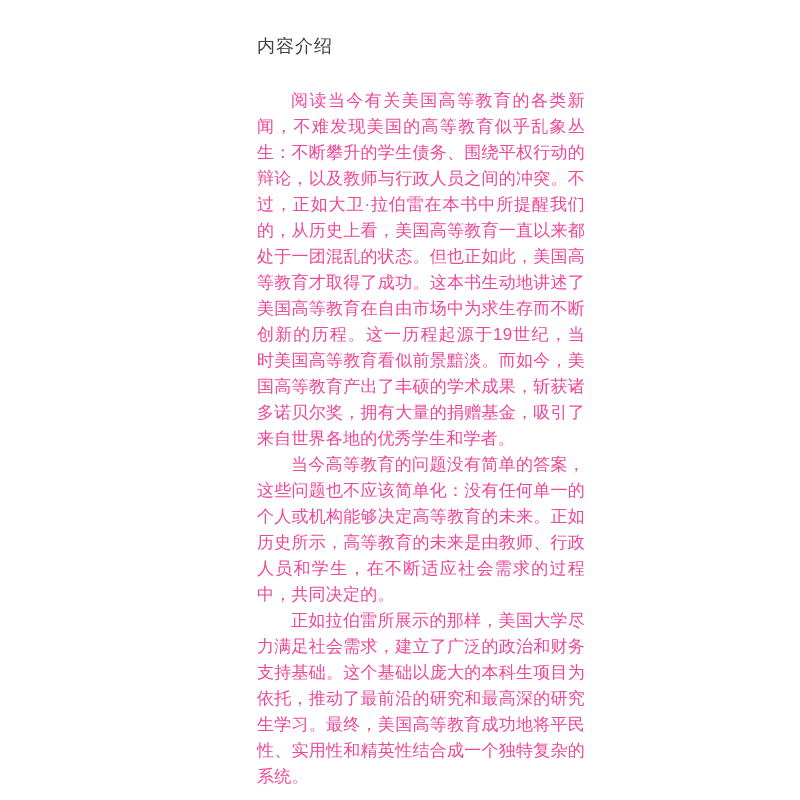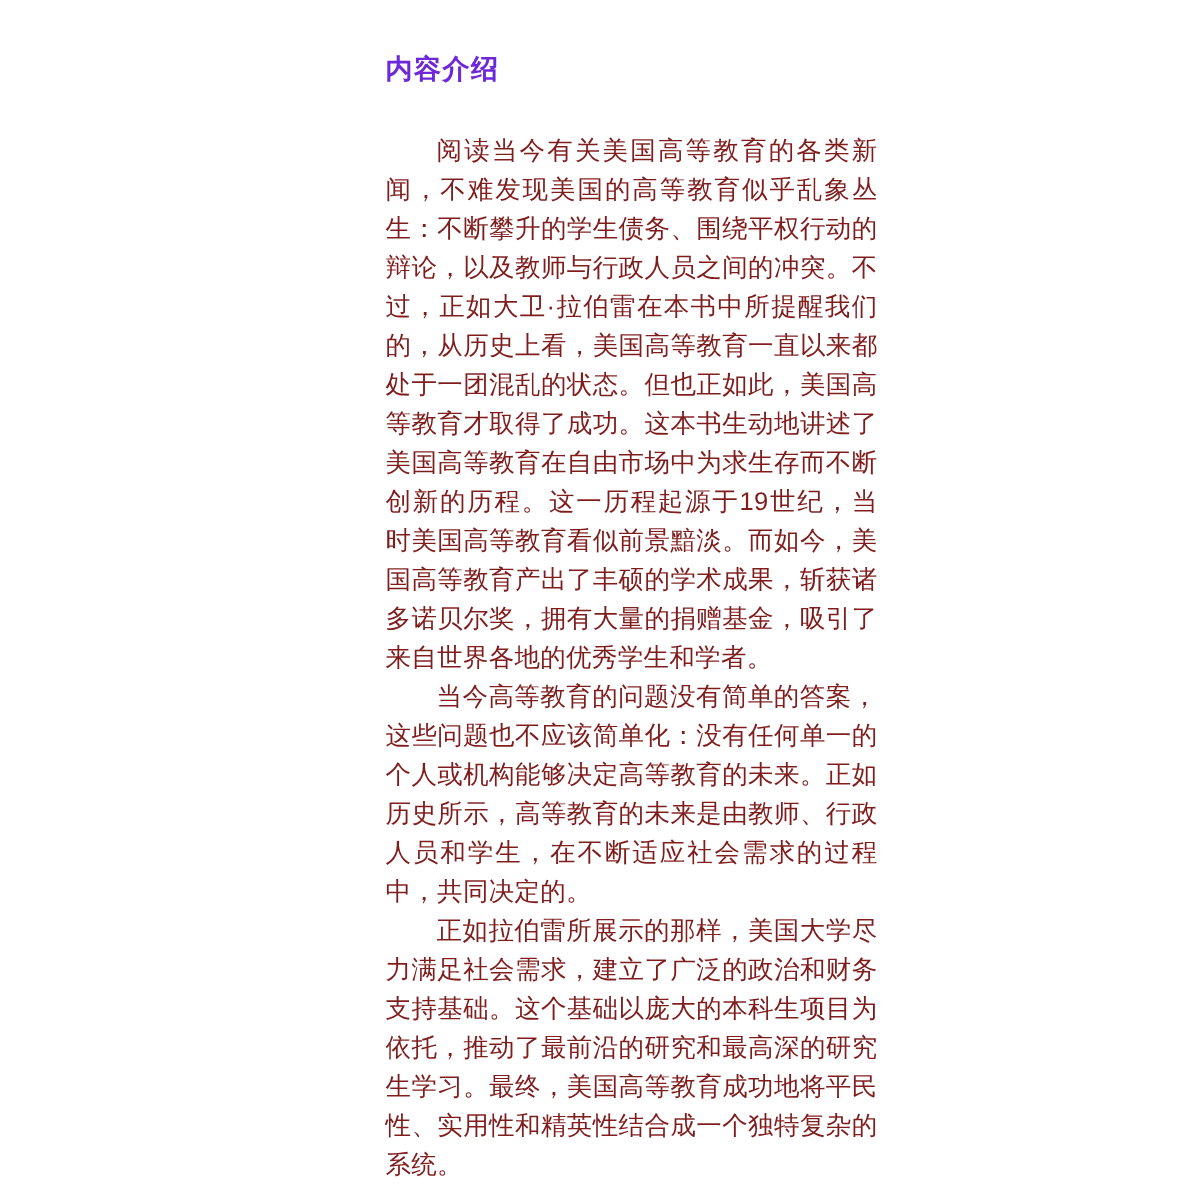--- a/index.html
+++ b/index.html
@@ -17,30 +17,30 @@
   }
   .content {
     position: absolute;
     left: 257px;
     top: 34px;
     width: 328px;
   }
   .section-title {
     font-size: 18px;
     line-height: 24px;
-    font-weight: 700;
-    color: #6d28d9;
+    font-weight: 400;
+    color: #404040;
     margin: 0 0 30px 0;
     letter-spacing: 1px;
   }
   .body-text p {
     margin: 0;
     font-size: 17px;
     line-height: 26px;
-    color: #7f1d1d;
+    color: #ec4899;
     text-align: justify;
     text-justify: inter-ideograph;
     text-indent: 2em;
     letter-spacing: 0.2px;
     word-break: break-all;
   }
 </style>
 </head>
 <body>
 

